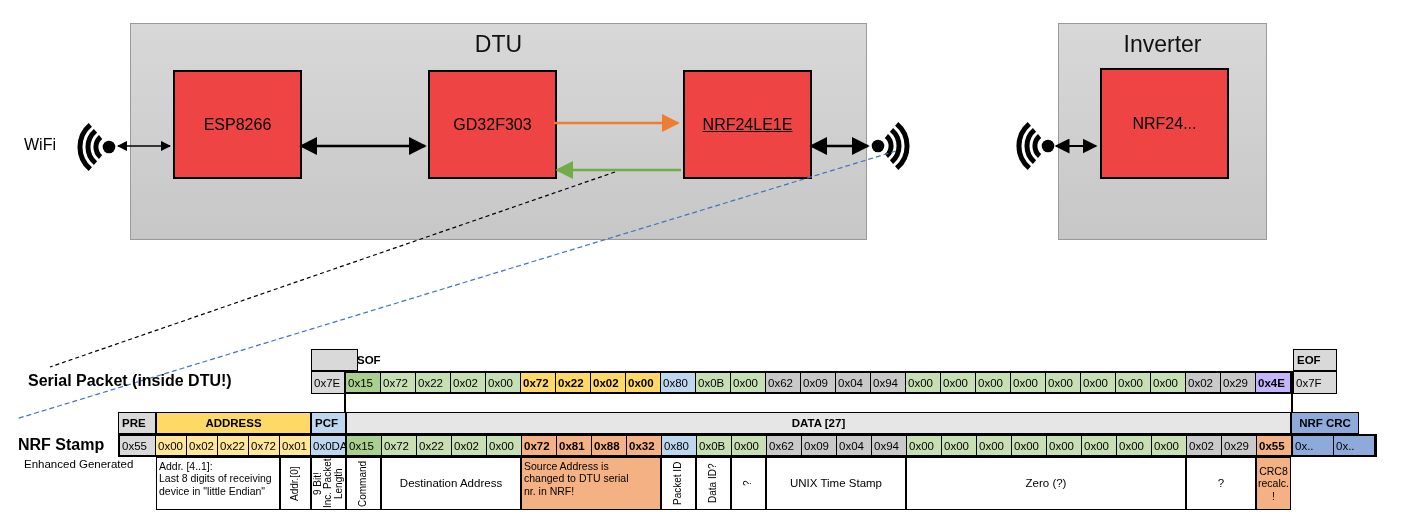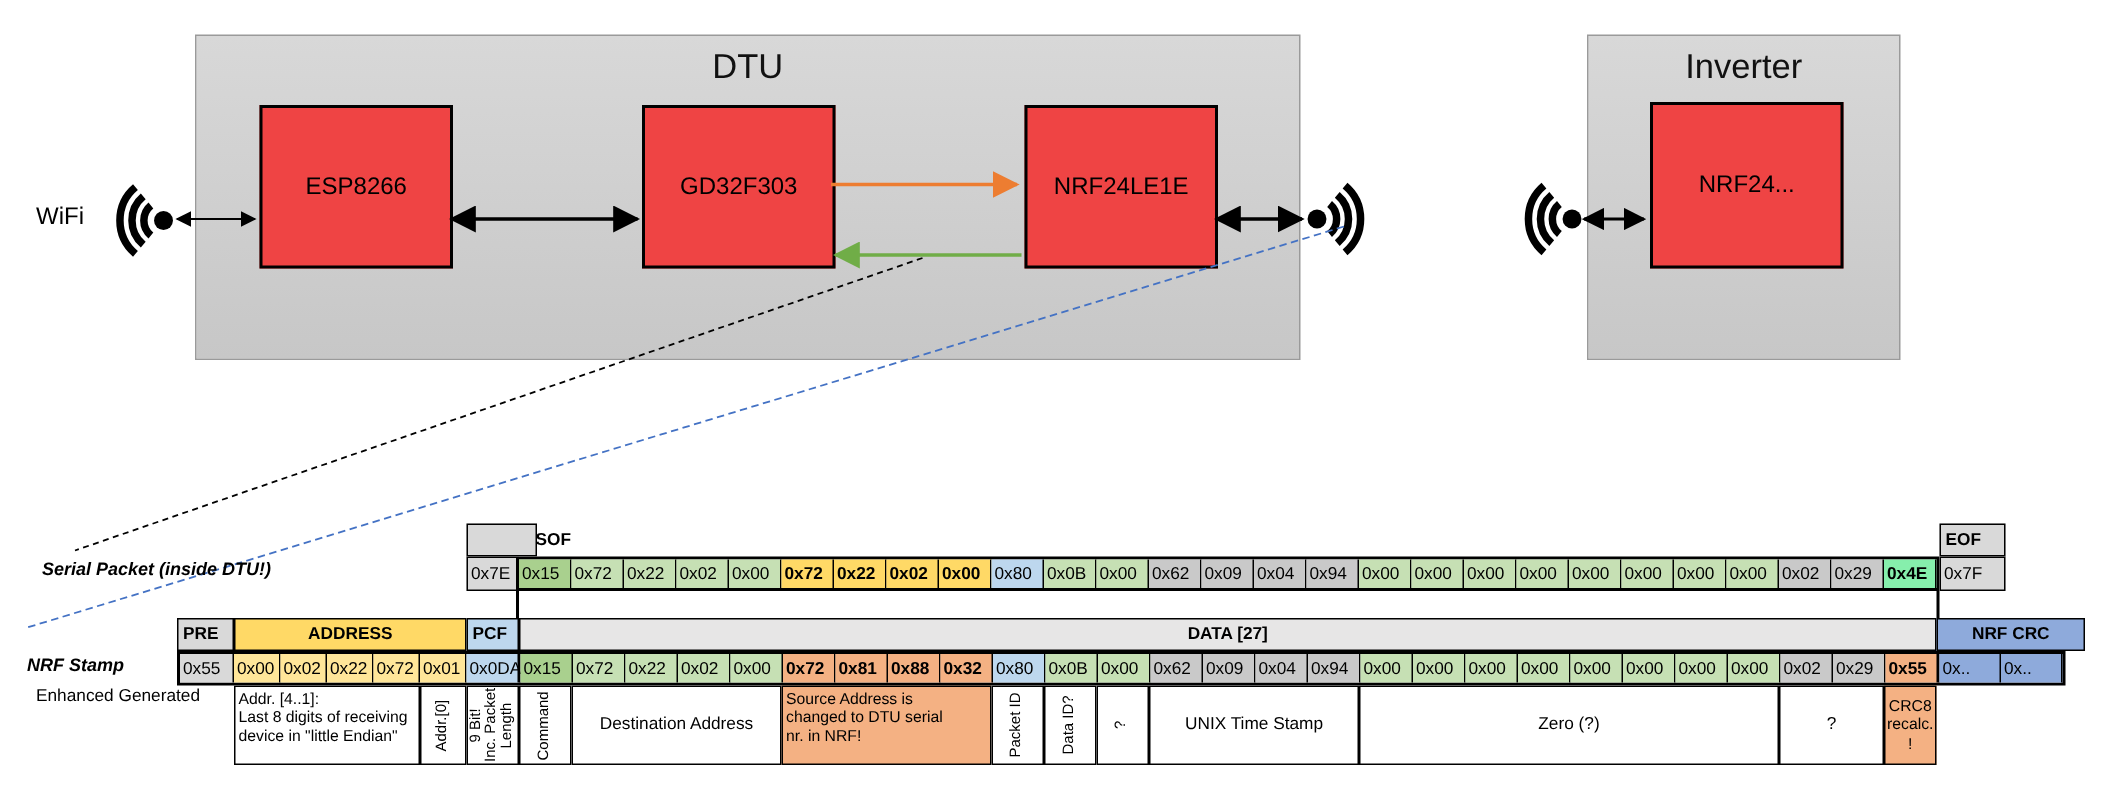--- a/index.html
+++ b/index.html
@@ -9,39 +9,39 @@
   
   .bigbox{position:absolute;top:23px;height:215px;background:linear-gradient(180deg,#d8d8d8,#c7c7c7);
           border:1px solid #9a9a9a;}
   .bigbox-title{position:absolute;top:7px;left:0;width:100%;text-align:center;
                 font-size:23px;color:#111;}
   .chip{position:absolute;top:70px;width:125px;height:105px;background:#ef4444;border:2px solid #000;
         display:flex;align-items:center;justify-content:center;font-size:16px;}
   .wifi-label{position:absolute;left:24px;top:136px;font-size:16px;}
 
   
-  .pkt-label{position:absolute;font-size:12px;font-weight:bold;font-style:italic;}
+  .pkt-label{position:absolute;font-size:16px;font-weight:bold;}
   .pkt-sublabel{position:absolute;font-size:11.5px;}
 
   .hdr{position:absolute;height:22px;box-sizing:border-box;border:1px solid #000;background:#d9d9d9;
        font-size:11.5px;font-weight:bold;display:flex;align-items:center;padding-left:3px;}
   .hdr.center{justify-content:center;padding-left:0;}
   .vcell{position:absolute;height:23px;box-sizing:border-box;border:1px solid #000;background:#d9d9d9;
          font-size:11.5px;display:flex;align-items:center;padding-left:2px;}
 
   .byte-row{position:absolute;display:flex;height:23px;box-sizing:border-box;border:2px solid #000;background:#fff;}
   .grp{display:flex;height:100%;}
   .bcell{box-sizing:border-box;border-right:1px solid #000;display:flex;align-items:center;
          padding-left:2px;font-size:11.5px;height:100%;}
   .grp.sec{border-left:1px solid #000;}
   .w31{width:31px;}.w35{width:35px;}.w36{width:36px;}.w41{width:41px;}
 
   .c-gray{background:#d9d9d9;}   .c-gray2{background:#c9c9c9;}
   .c-green{background:#c6e0b4;}  .c-dgreen{background:#a9d08e;}
-  .c-gold{background:#ffd966;}   .c-amber{background:#86efac;}
+  .c-gold{background:#ffd966;}   .c-amber{background:#c4b5fd;}
   .c-blue{background:#bdd7ee;}   .c-salmon{background:#f4b183;}
   .c-yellow{background:#ffe699;} .c-crcblue{background:#8eaadb;}
   .bold{font-weight:bold;}
 
   .conn{position:absolute;width:2px;background:#000;}
 
   .ann{position:absolute;top:457px;height:53px;box-sizing:border-box;border:1px solid #000;background:#fff;
        font-size:10.5px;line-height:1.18;display:flex;align-items:center;justify-content:center;
        text-align:center;white-space:pre-line;overflow:hidden;}
   .ann.left{justify-content:flex-start;align-items:flex-start;text-align:left;padding:2px 2px;}
@@ -57,21 +57,21 @@
 
   <div class="bigbox" style="left:130px;width:735px;">
     <div class="bigbox-title">DTU</div>
   </div>
   <div class="bigbox" style="left:1058px;width:207px;">
     <div class="bigbox-title">Inverter</div>
   </div>
 
   <div class="chip" style="left:173px;">ESP8266</div>
   <div class="chip" style="left:428px;">GD32F303</div>
-  <div class="chip" style="left:683px;">NRF24LE1E</div>
+  <div class="chip" style="left:683px;text-decoration:underline;">NRF24LE1E</div>
   <div class="chip" style="left:1100px;top:68px;height:107px;">NRF24...</div>
 
   <div class="wifi-label">WiFi</div>
 
   <svg class="overlay" width="1406" height="523" viewBox="0 0 1406 523">
     <defs>
       <marker id="mb" viewBox="0 0 10 10" refX="9" refY="5" markerWidth="7.5" markerHeight="7.5" orient="auto-start-reverse">
           <path d="M0,0L10,5L0,10z" fill="#000"></path>
         </marker>
       <marker id="mo" viewBox="0 0 10 10" refX="9" refY="5" markerWidth="7.5" markerHeight="7.5" orient="auto-start-reverse">
@@ -146,21 +146,21 @@
   <div class="conn" style="left:344px;top:394px;height:18px;"></div>
   <div class="conn" style="left:1291px;top:394px;height:18px;"></div>
 
   <div class="pkt-label" style="left:18px;top:436px;">NRF Stamp</div>
   <div class="pkt-sublabel" style="left:24px;top:458px;">Enhanced Generated</div>
 
   <div class="hdr" style="left:118px;top:412px;width:38px;">PRE</div>
   <div class="hdr center c-gold" style="left:156px;top:412px;width:155px;">ADDRESS</div>
   <div class="hdr c-blue" style="left:311px;top:412px;width:35px;">PCF</div>
   <div class="hdr center" style="left:346px;top:412px;width:945px;background:#e7e6e6;">DATA [27]</div>
-  <div class="hdr center c-crcblue" style="left:1291px;top:412px;width:99px;">NRF CRC</div>
+  <div class="hdr center c-crcblue" style="left:1291px;top:412px;width:68px;">NRF CRC</div>
 
   <div class="byte-row" style="left:118px;top:434px;">
     <div class="bcell w36 c-gray">0x55</div>
     <div class="grp">
         <div class="bcell w31 c-yellow">0x00</div>
         <div class="bcell w31 c-yellow">0x02</div>
         <div class="bcell w31 c-yellow">0x22</div>
         <div class="bcell w31 c-yellow">0x72</div>
         <div class="bcell w31 c-yellow">0x01</div>
       </div>

